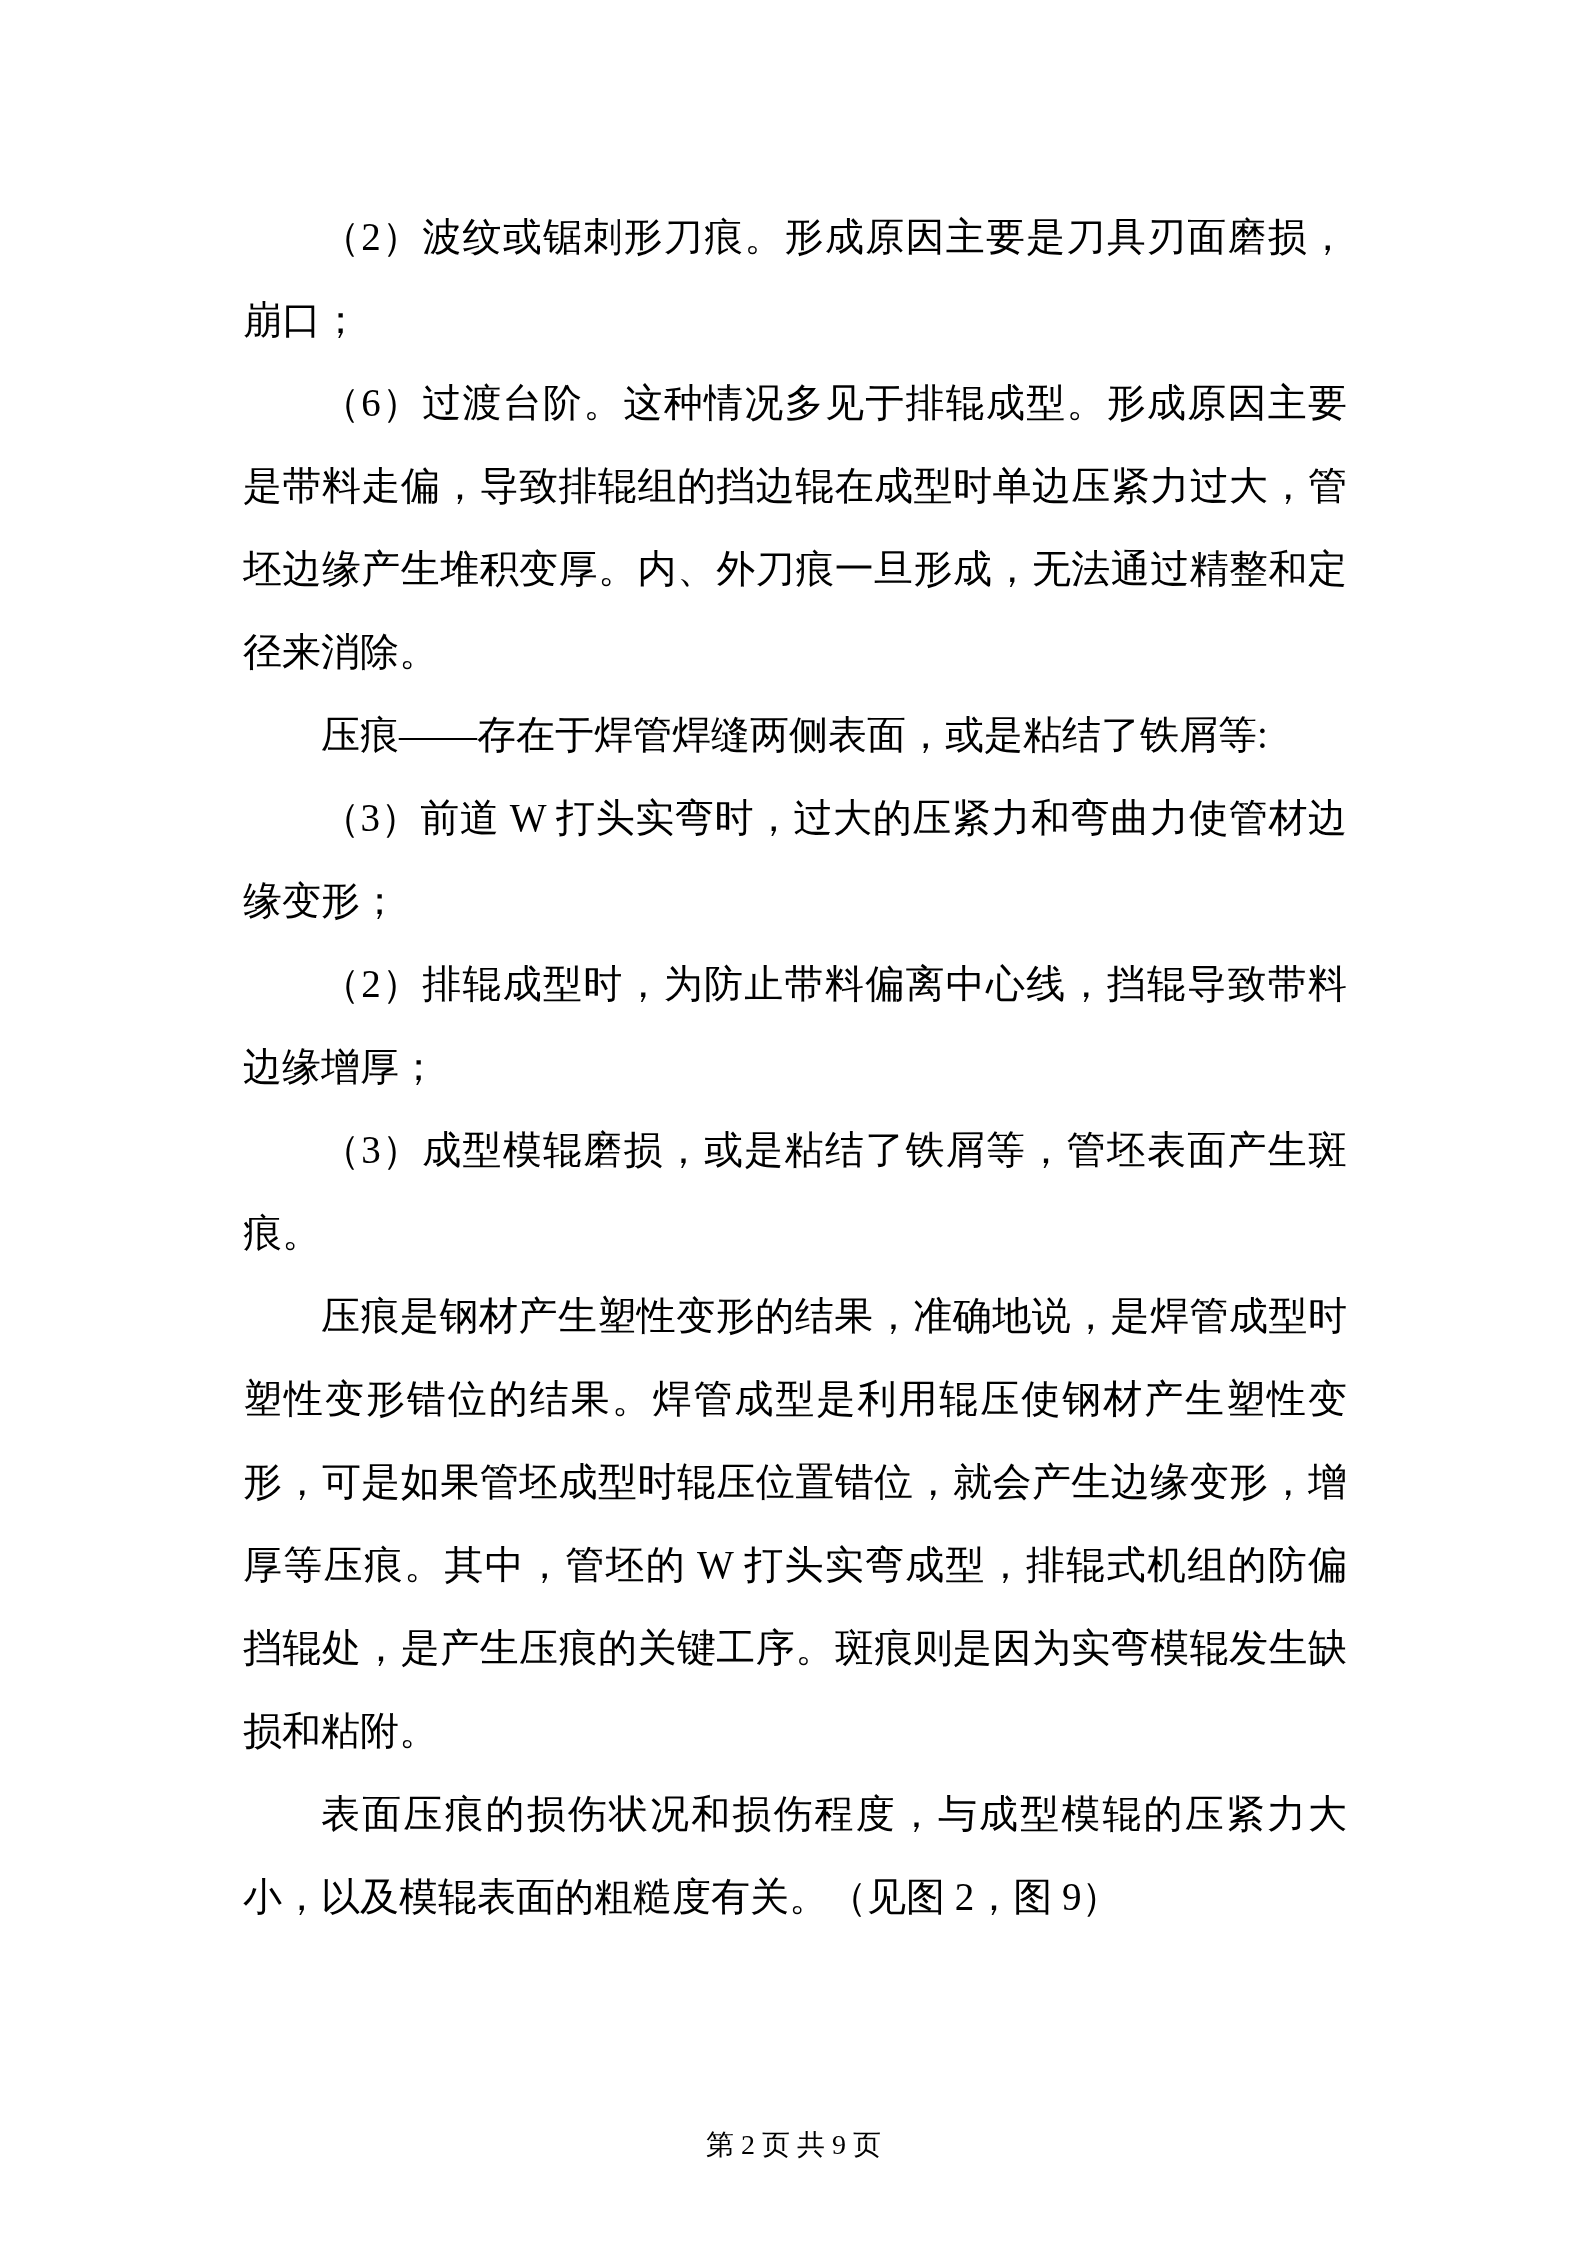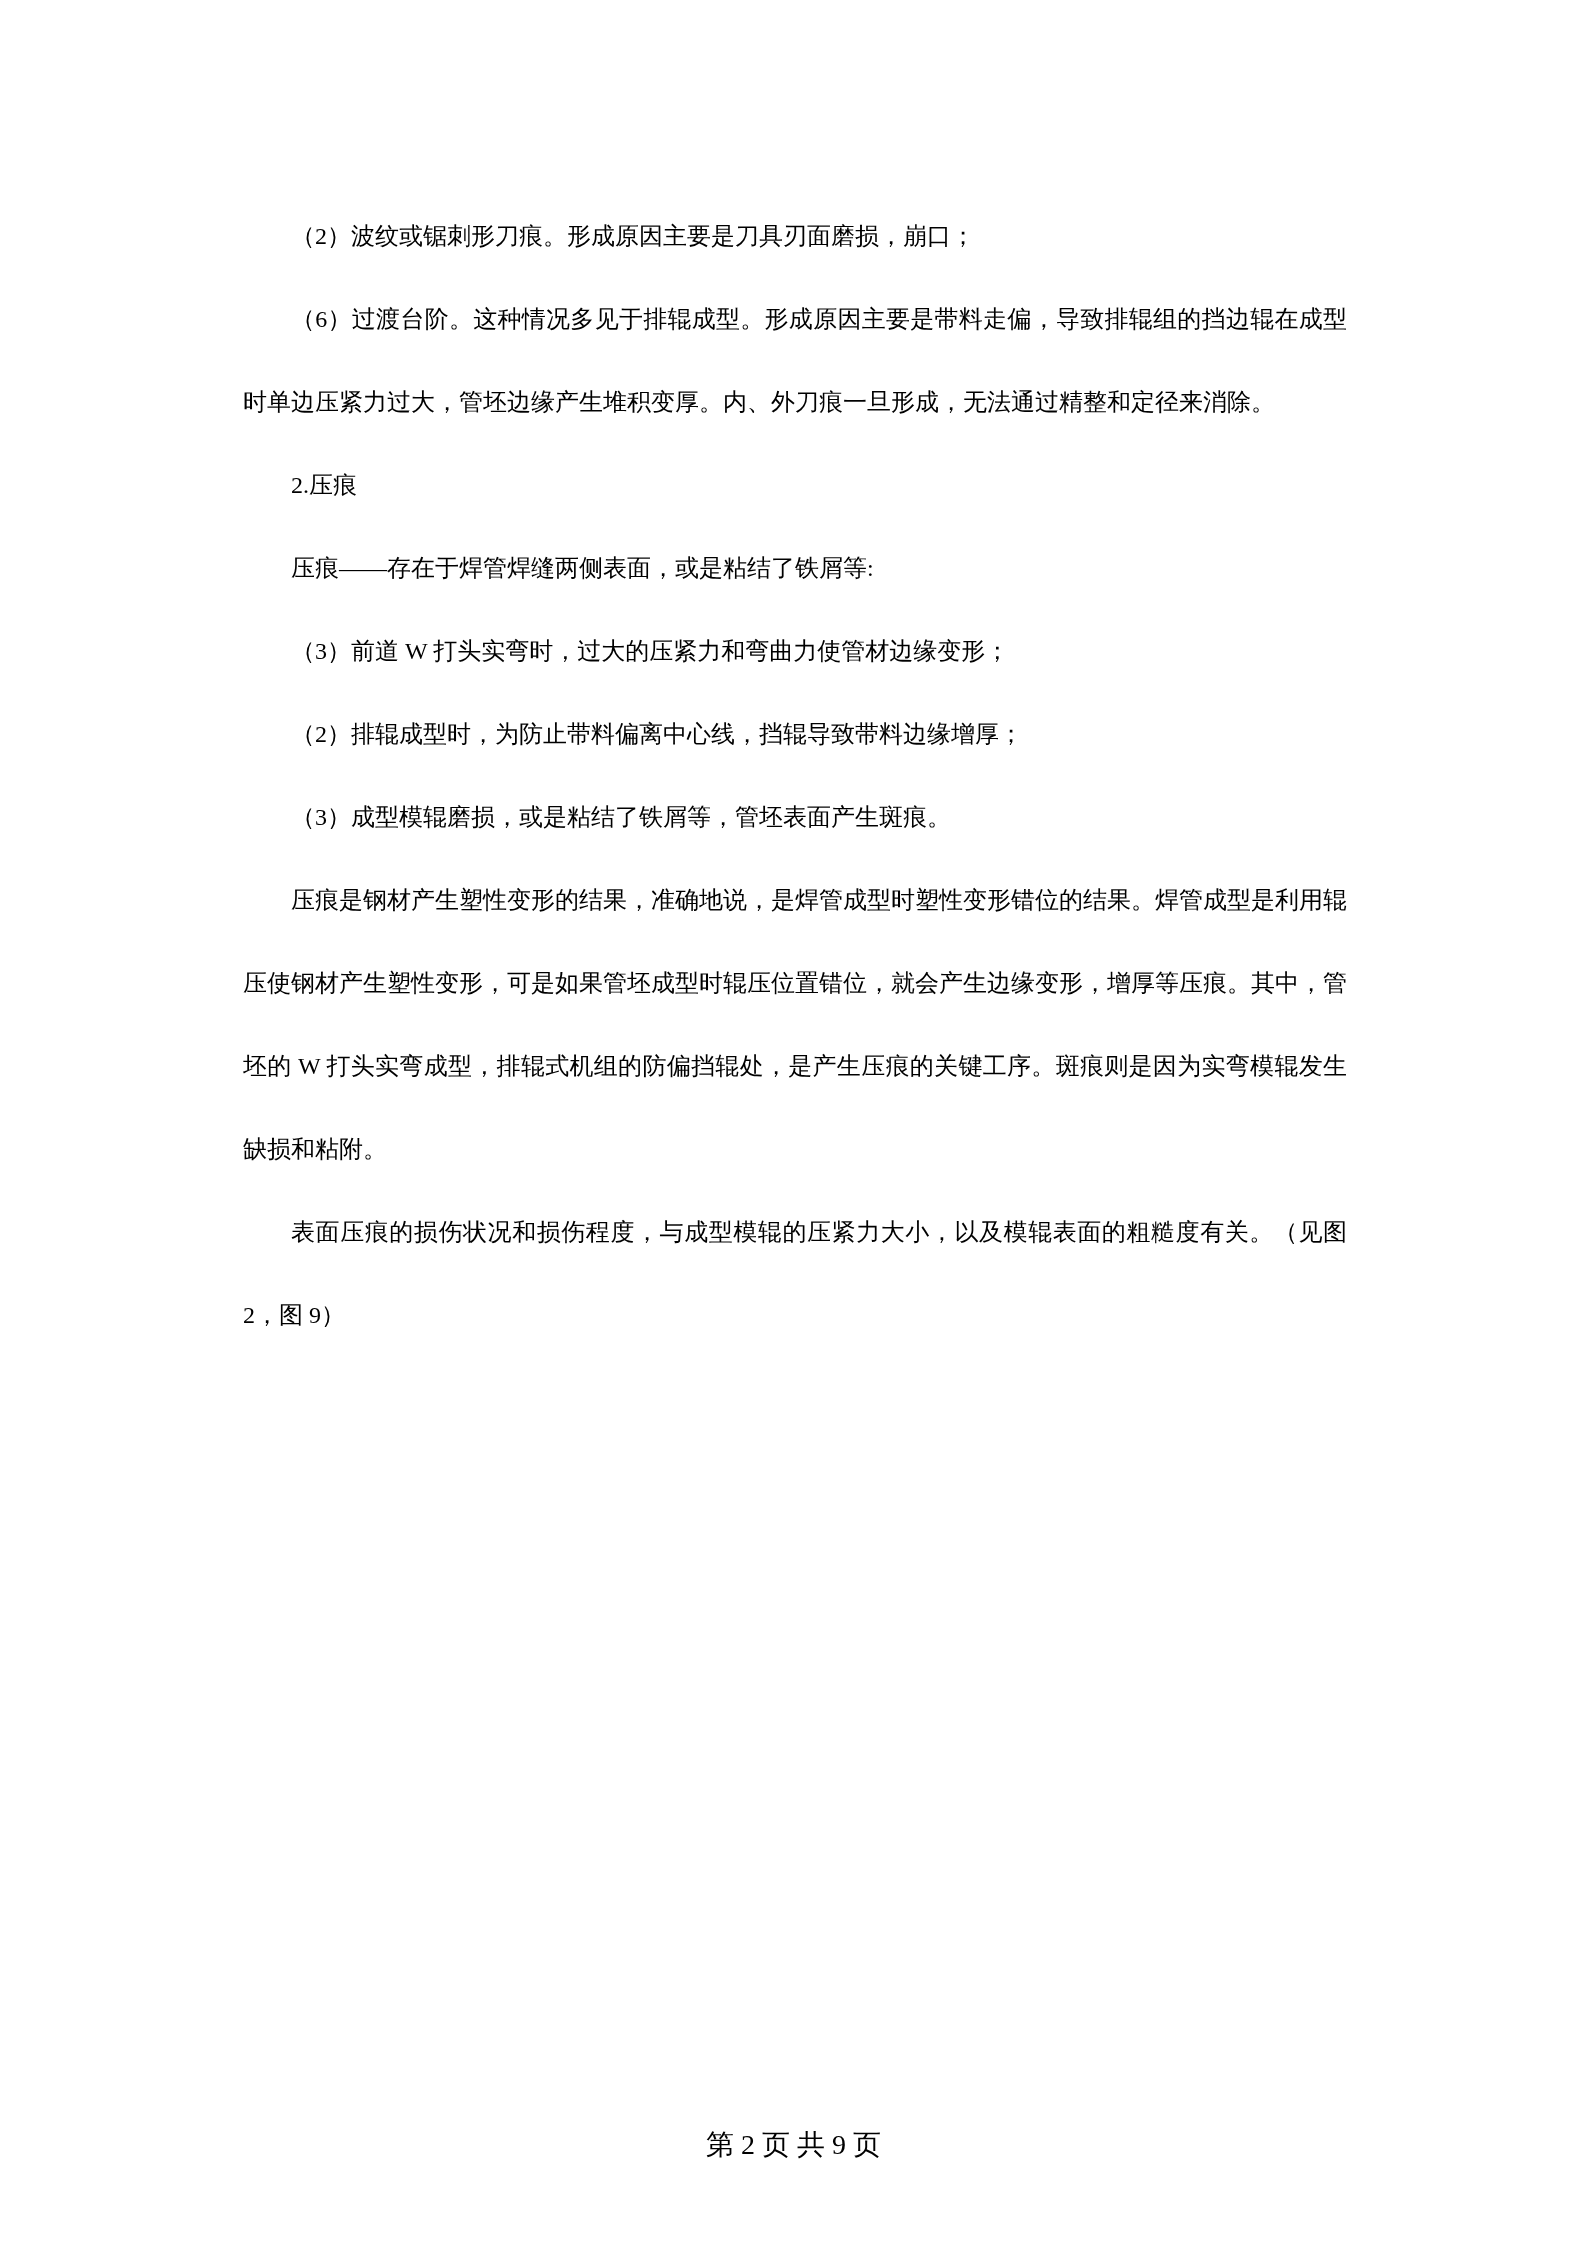--- a/index.html
+++ b/index.html
@@ -25,21 +25,21 @@
   }
   .content {
     position: absolute;
     left: 243px;
     top: 195px;
     width: 1104px;
   }
   .content p {
     margin: 0;
     padding: 0;
-    font-size: 24px;
+    font-size: 39px;
     line-height: 83px;
     text-indent: 2em;
     text-align: justify;
     text-justify: inter-ideograph;
     word-break: break-all;
     color: #000000;
   }
   .footer {
     position: absolute;
     left: 0;
@@ -52,21 +52,20 @@
     margin-top: 46px;
   }
 </style>
 </head>
 <body style="background: rgb(255, 255, 255); color: rgb(0, 0, 0);">
 
 <div class="page">
   <div class="content">
     <p>（2）波纹或锯刺形刀痕。形成原因主要是刀具刃面磨损，崩口；</p>
     <p>（6）过渡台阶。这种情况多见于排辊成型。形成原因主要是带料走偏，导致排辊组的挡边辊在成型时单边压紧力过大，管坯边缘产生堆积变厚。内、外刀痕一旦形成，无法通过精整和定径来消除。</p>
-    <p>2.压痕</p>
     <p>压痕——存在于焊管焊缝两侧表面，或是粘结了铁屑等:</p>
     <p>（3）前道 W 打头实弯时，过大的压紧力和弯曲力使管材边缘变形；</p>
     <p>（2）排辊成型时，为防止带料偏离中心线，挡辊导致带料边缘增厚；</p>
     <p>（3）成型模辊磨损，或是粘结了铁屑等，管坯表面产生斑痕。</p>
     <p>压痕是钢材产生塑性变形的结果，准确地说，是焊管成型时塑性变形错位的结果。焊管成型是利用辊压使钢材产生塑性变形，可是如果管坯成型时辊压位置错位，就会产生边缘变形，增厚等压痕。其中，管坯的 W 打头实弯成型，排辊式机组的防偏挡辊处，是产生压痕的关键工序。斑痕则是因为实弯模辊发生缺损和粘附。</p>
     <p>表面压痕的损伤状况和损伤程度，与成型模辊的压紧力大小，以及模辊表面的粗糙度有关。（见图 2，图 9）</p>
   </div>
 
   <div class="footer">
     <span>第 2 页 共 9 页</span>

